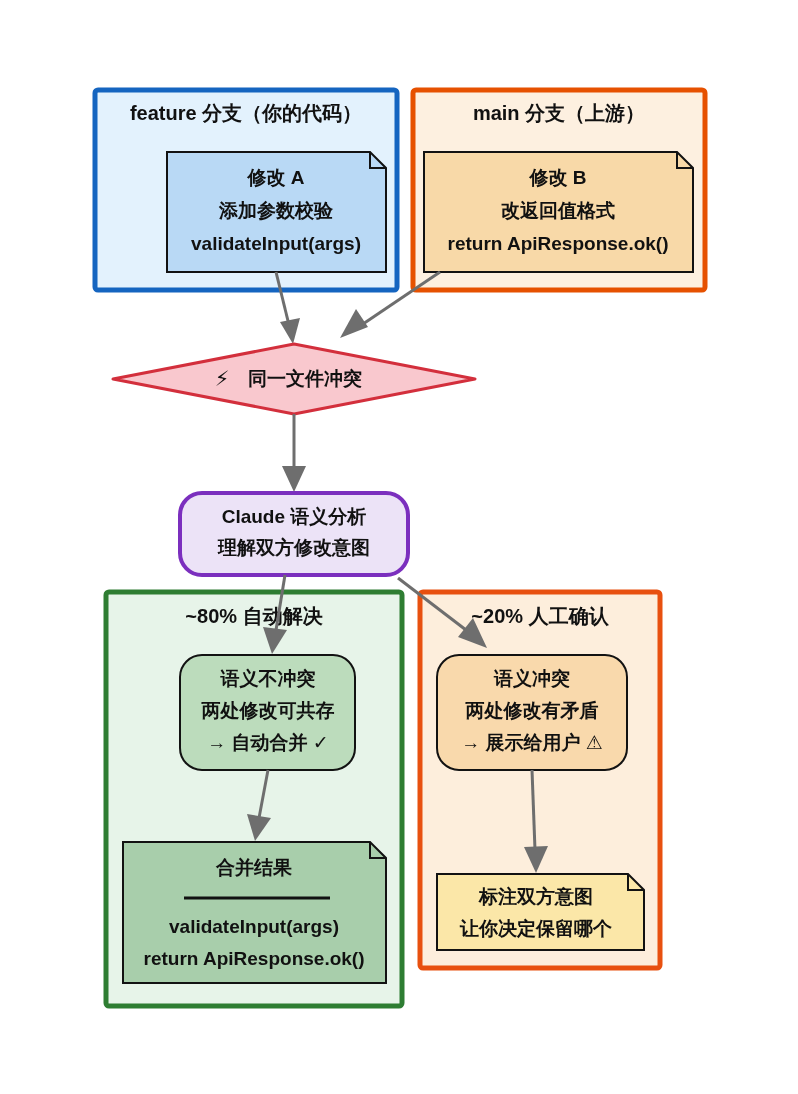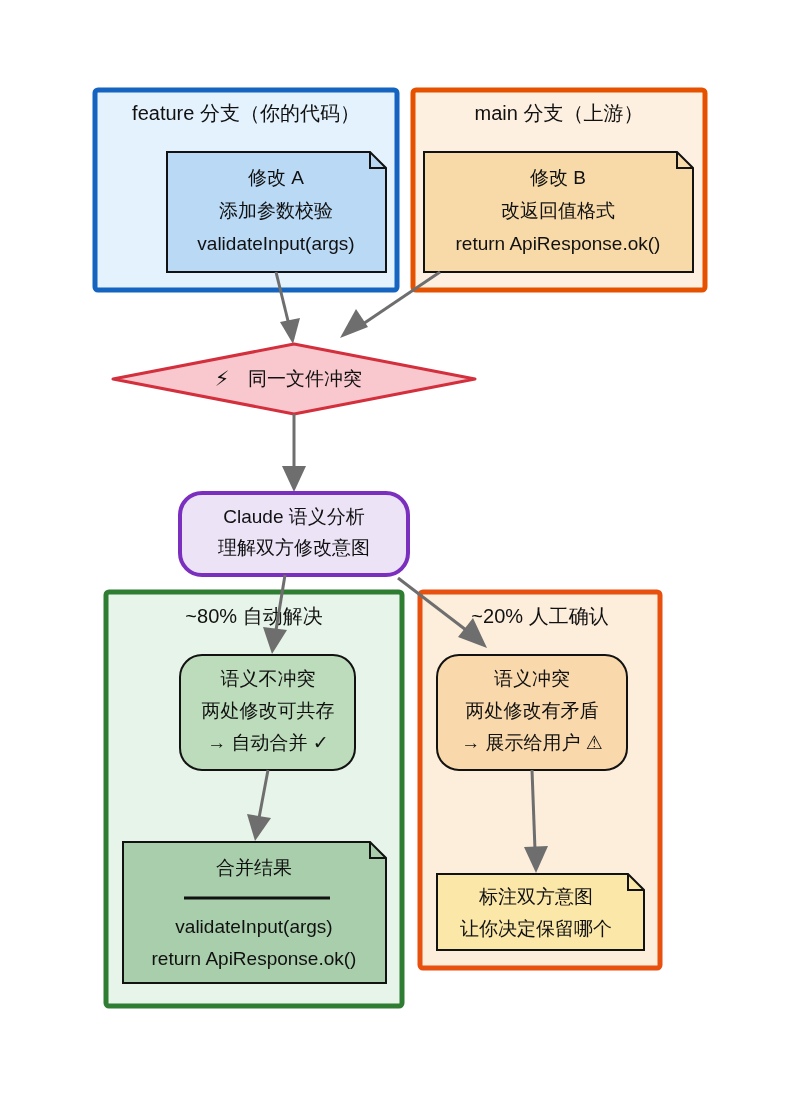--- a/index.html
+++ b/index.html
@@ -11,20 +11,21 @@
   body {
     width: 798px;
     height: 1094px;
     font-family: "Liberation Sans", "DejaVu Sans", sans-serif;
     overflow: hidden;
   }
   #diagram-root {
     position: relative;
     width: 798px;
     height: 1094px;
+    font-weight: bold;
   }
   svg#flowchart {
     display: block;
     width: 798px;
     height: 1094px;
   }
   .sg-rect {
     stroke-width: 5px;
   }
   .node-shape {

